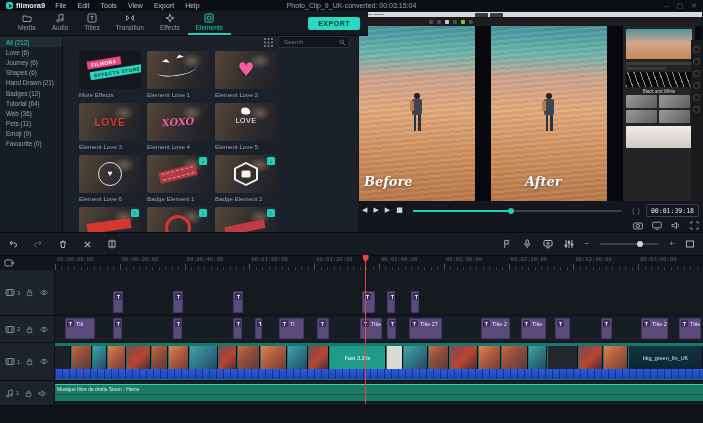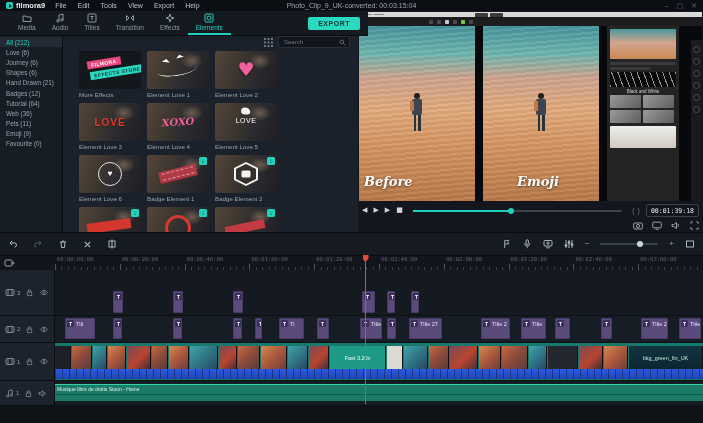--- a/index.html
+++ b/index.html
@@ -96,21 +96,21 @@
   
   .preview{position:absolute;top:11px;left:358px;right:0;height:221px;background:#13171d;}
   .video{position:absolute;top:1px;left:1px;width:343px;height:189px;background:#07090c;overflow:hidden;}
   .vid-titlebar{height:5px;background:#d9d9d9;display:flex;align-items:center;gap:2px;padding:0 3px;}
   .vid-titlebar i{width:10px;height:1.5px;background:#8a8a8a;}
   .vid-toolbar{height:9px;background:#1d1d20;display:flex;align-items:center;gap:4px;padding:0 0 0 70px;}
   .vtb{width:4px;height:4px;background:#4a4a4f;border-radius:1px;}
   .vtb.lit{background:#7ac943;}
   .vtb.w{background:#c9c9cf;}
   .vid-body{position:absolute;top:14px;left:0;right:0;bottom:0;display:flex;}
-  .bimg{position:relative;width:116px;height:100%;margin-right:8px;
+  .bimg{position:relative;width:116px;height:100%;margin-right:16px;
         background:linear-gradient(180deg,#47969e 0%,#6fb7ae 16%,#d2a58f 30%,#e2ab7d 48%,#d4925f 72%,#b97a4a 100%);}
   .bimg::before{content:"";position:absolute;inset:0;
         background:repeating-linear-gradient(175deg,rgba(255,255,255,.06) 0 2px,rgba(0,0,0,.05) 2px 5px);}
   .person{position:absolute;left:50%;top:38%;transform:translateX(-50%);width:12px;height:46px;}
   .p-head{width:6px;height:6px;background:#23201d;border-radius:50%;margin:0 auto;}
   .p-body{width:10px;height:16px;background:#3c4550;border-radius:2px;margin:0 auto;position:relative;}
   .p-body::after{content:"";position:absolute;left:-2px;top:2px;width:4px;height:10px;background:#c07844;border-radius:1px;}
   .p-legs{display:flex;justify-content:center;gap:2px;}
   .p-legs i{width:2.5px;height:16px;background:#263340;}
   .script-label{position:absolute;bottom:12px;color:#fff;font-family:"DejaVu Serif",serif;font-style:italic;
@@ -465,21 +465,21 @@
         </div>
         <div class="bimg right">
           <div class="person">
             <div class="p-head"></div>
               <div class="p-body"></div>
               <div class="p-legs">
                 <i></i>
                 <i></i>
               </div>
           </div>
-          <span class="script-label">Emoji</span>
+          <span class="script-label">After</span>
         </div>
         <div class="vid-panel">
           <div class="vp-thumb"></div>
           <div class="vp-bar"></div>
           <div class="vp-bar short"></div>
           <div class="vp-filter"></div>
           <div class="vp-label">Black and White</div>
           <div class="vp-grid">
               <i></i>
               <i></i>

